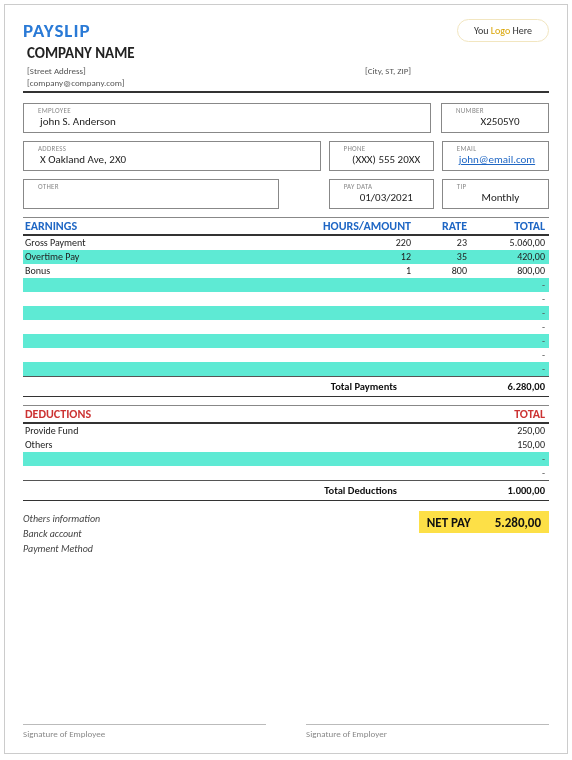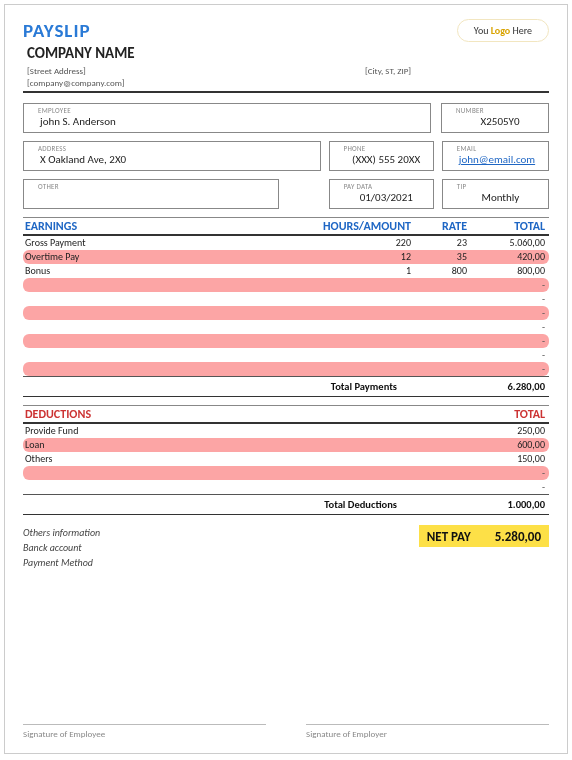--- a/index.html
+++ b/index.html
@@ -19,21 +19,21 @@
   .title-row { display: flex; justify-content: space-between; align-items: center; }
   .payslip-title { font-size: 19px; font-weight: 600; color: #2a7ad6; letter-spacing: 1px; }
   .logo-box {
     border: 1px solid #f2e6c0;
     border-radius: 16px;
     padding: 4px 16px;
     font-size: 10px;
     color: #555;
   }
   .logo-box .l1 { color: #333; }
-  .logo-box .l2 { color: #d9a300; font-weight: 700; }
+  .logo-box .l2 { color: #d9a300; font-weight: 400; }
   .logo-box .l3 { color: #333; }
   .company-name { font-size: 15px; font-weight: 600; color: #222; margin: 2px 0 3px 4px; }
   .header-cols { display: flex; margin-left: 4px; }
   .header-col { font-size: 9px; color: #555; line-height: 1.3; }
   .hc1 { width: 338px; }
   .hc2 { flex: 1; }
   .hr-heavy { border: none; border-top: 2px solid #333; margin: 3px 0 10px 0; }
 
   .info-row { display: flex; gap: 8px; margin-bottom: 8px; }
   .info-box {
@@ -65,21 +65,21 @@
     padding: 1px 0;
   }
   .tbl-head.red { color: #c33; }
   .c1 { flex: 1; padding-left: 2px; }
   .c2 { width: 92px; text-align: right; }
   .c3 { width: 56px; text-align: right; }
   .c4 { width: 82px; text-align: right; padding-right: 4px; }
   .cd4 { width: 82px; text-align: right; padding-right: 4px; }
 
   .tbl-row { display: flex; font-size: 10px; color: #222; min-height: 14px; line-height: 14px; }
-  .tbl-row.alt { background: #fca5a5; border-radius: 6px; }
+  .tbl-row.alt { background: #5eead4; }
   .tbl-dash .c4, .tbl-dash .cd4 { color: #555; }
 
   .tbl-total {
     display: flex;
     font-size: 10.5px;
     font-weight: 700;
     color: #111;
     border-top: 1px solid #555;
     padding: 3px 0;
   }
@@ -254,24 +254,20 @@
   <div class="section">
     <div class="tbl-head red">
       <div class="c1">DEDUCTIONS</div>
       <div class="cd4">TOTAL</div>
     </div>
     <div id="deductions-body">
         <div class="tbl-row">
           <div class="c1">Provide Fund</div>
           <div class="cd4">250,00</div>
         </div>
-        <div class="tbl-row alt">
-          <div class="c1">Loan</div>
-          <div class="cd4">600,00</div>
-        </div>
         <div class="tbl-row">
           <div class="c1">Others</div>
           <div class="cd4">150,00</div>
         </div>
         <div class="tbl-row alt tbl-dash">
           <div class="c1"></div>
           <div class="cd4">-</div>
         </div>
         <div class="tbl-row tbl-dash">
           <div class="c1"></div>

